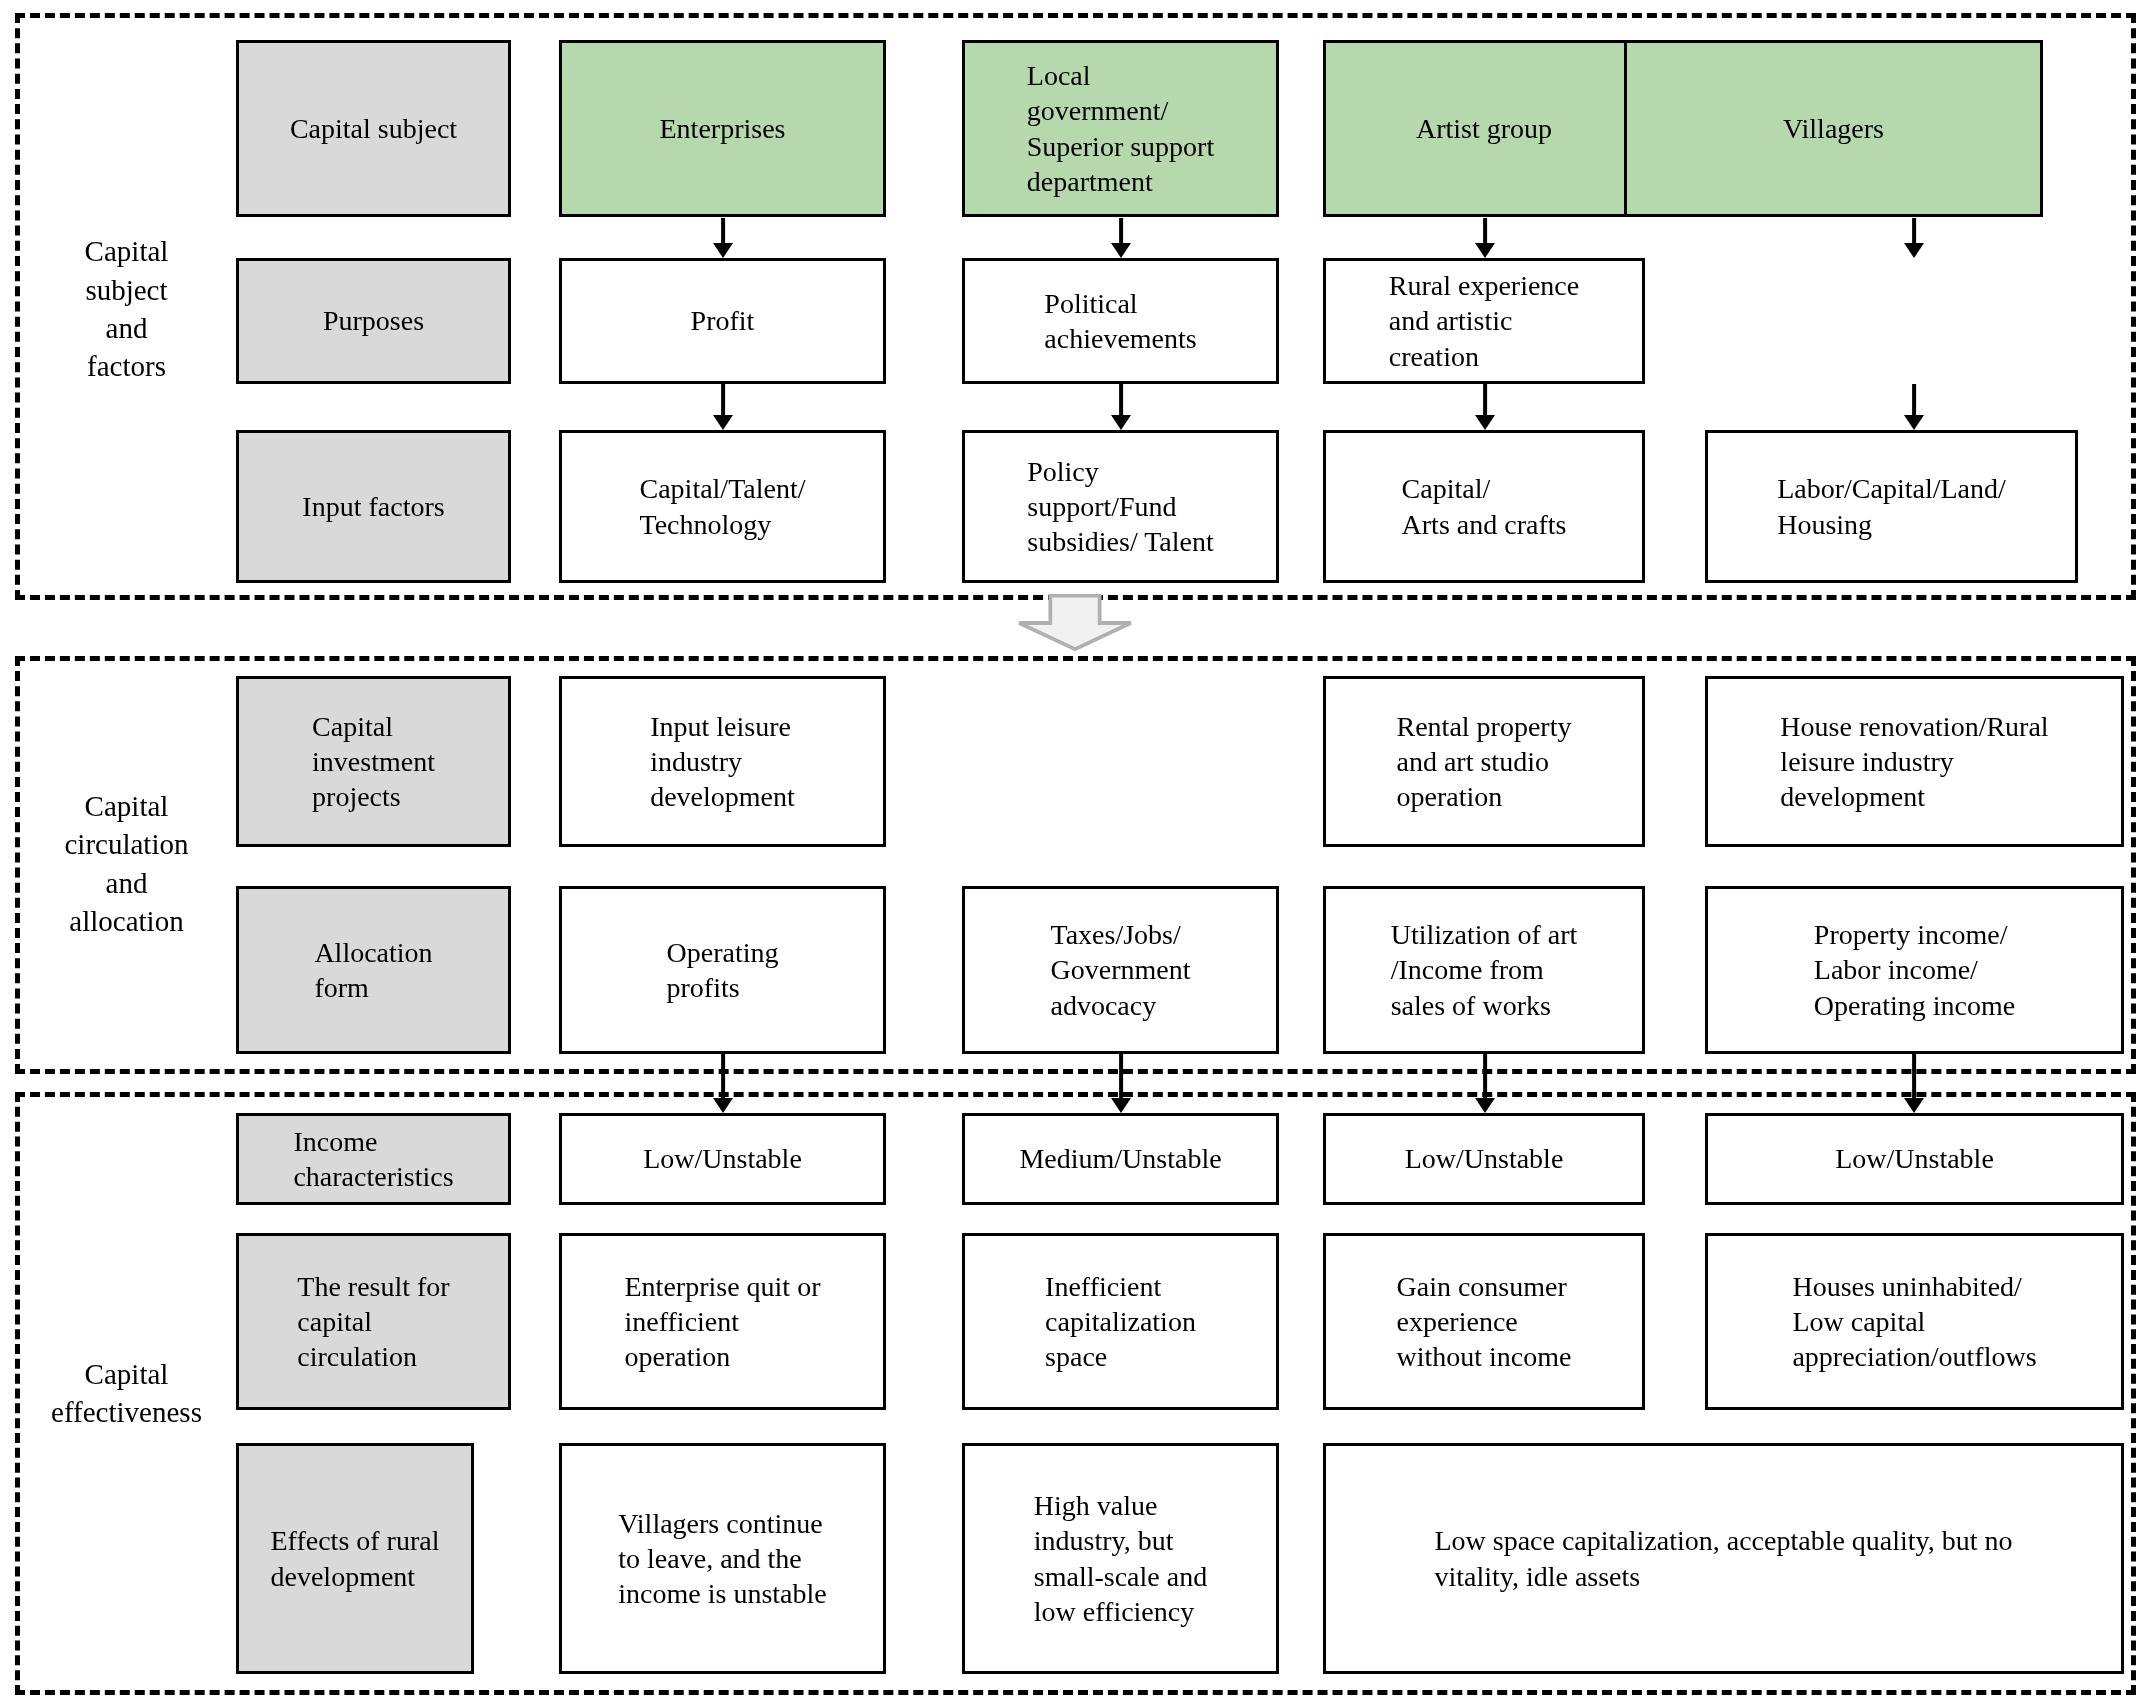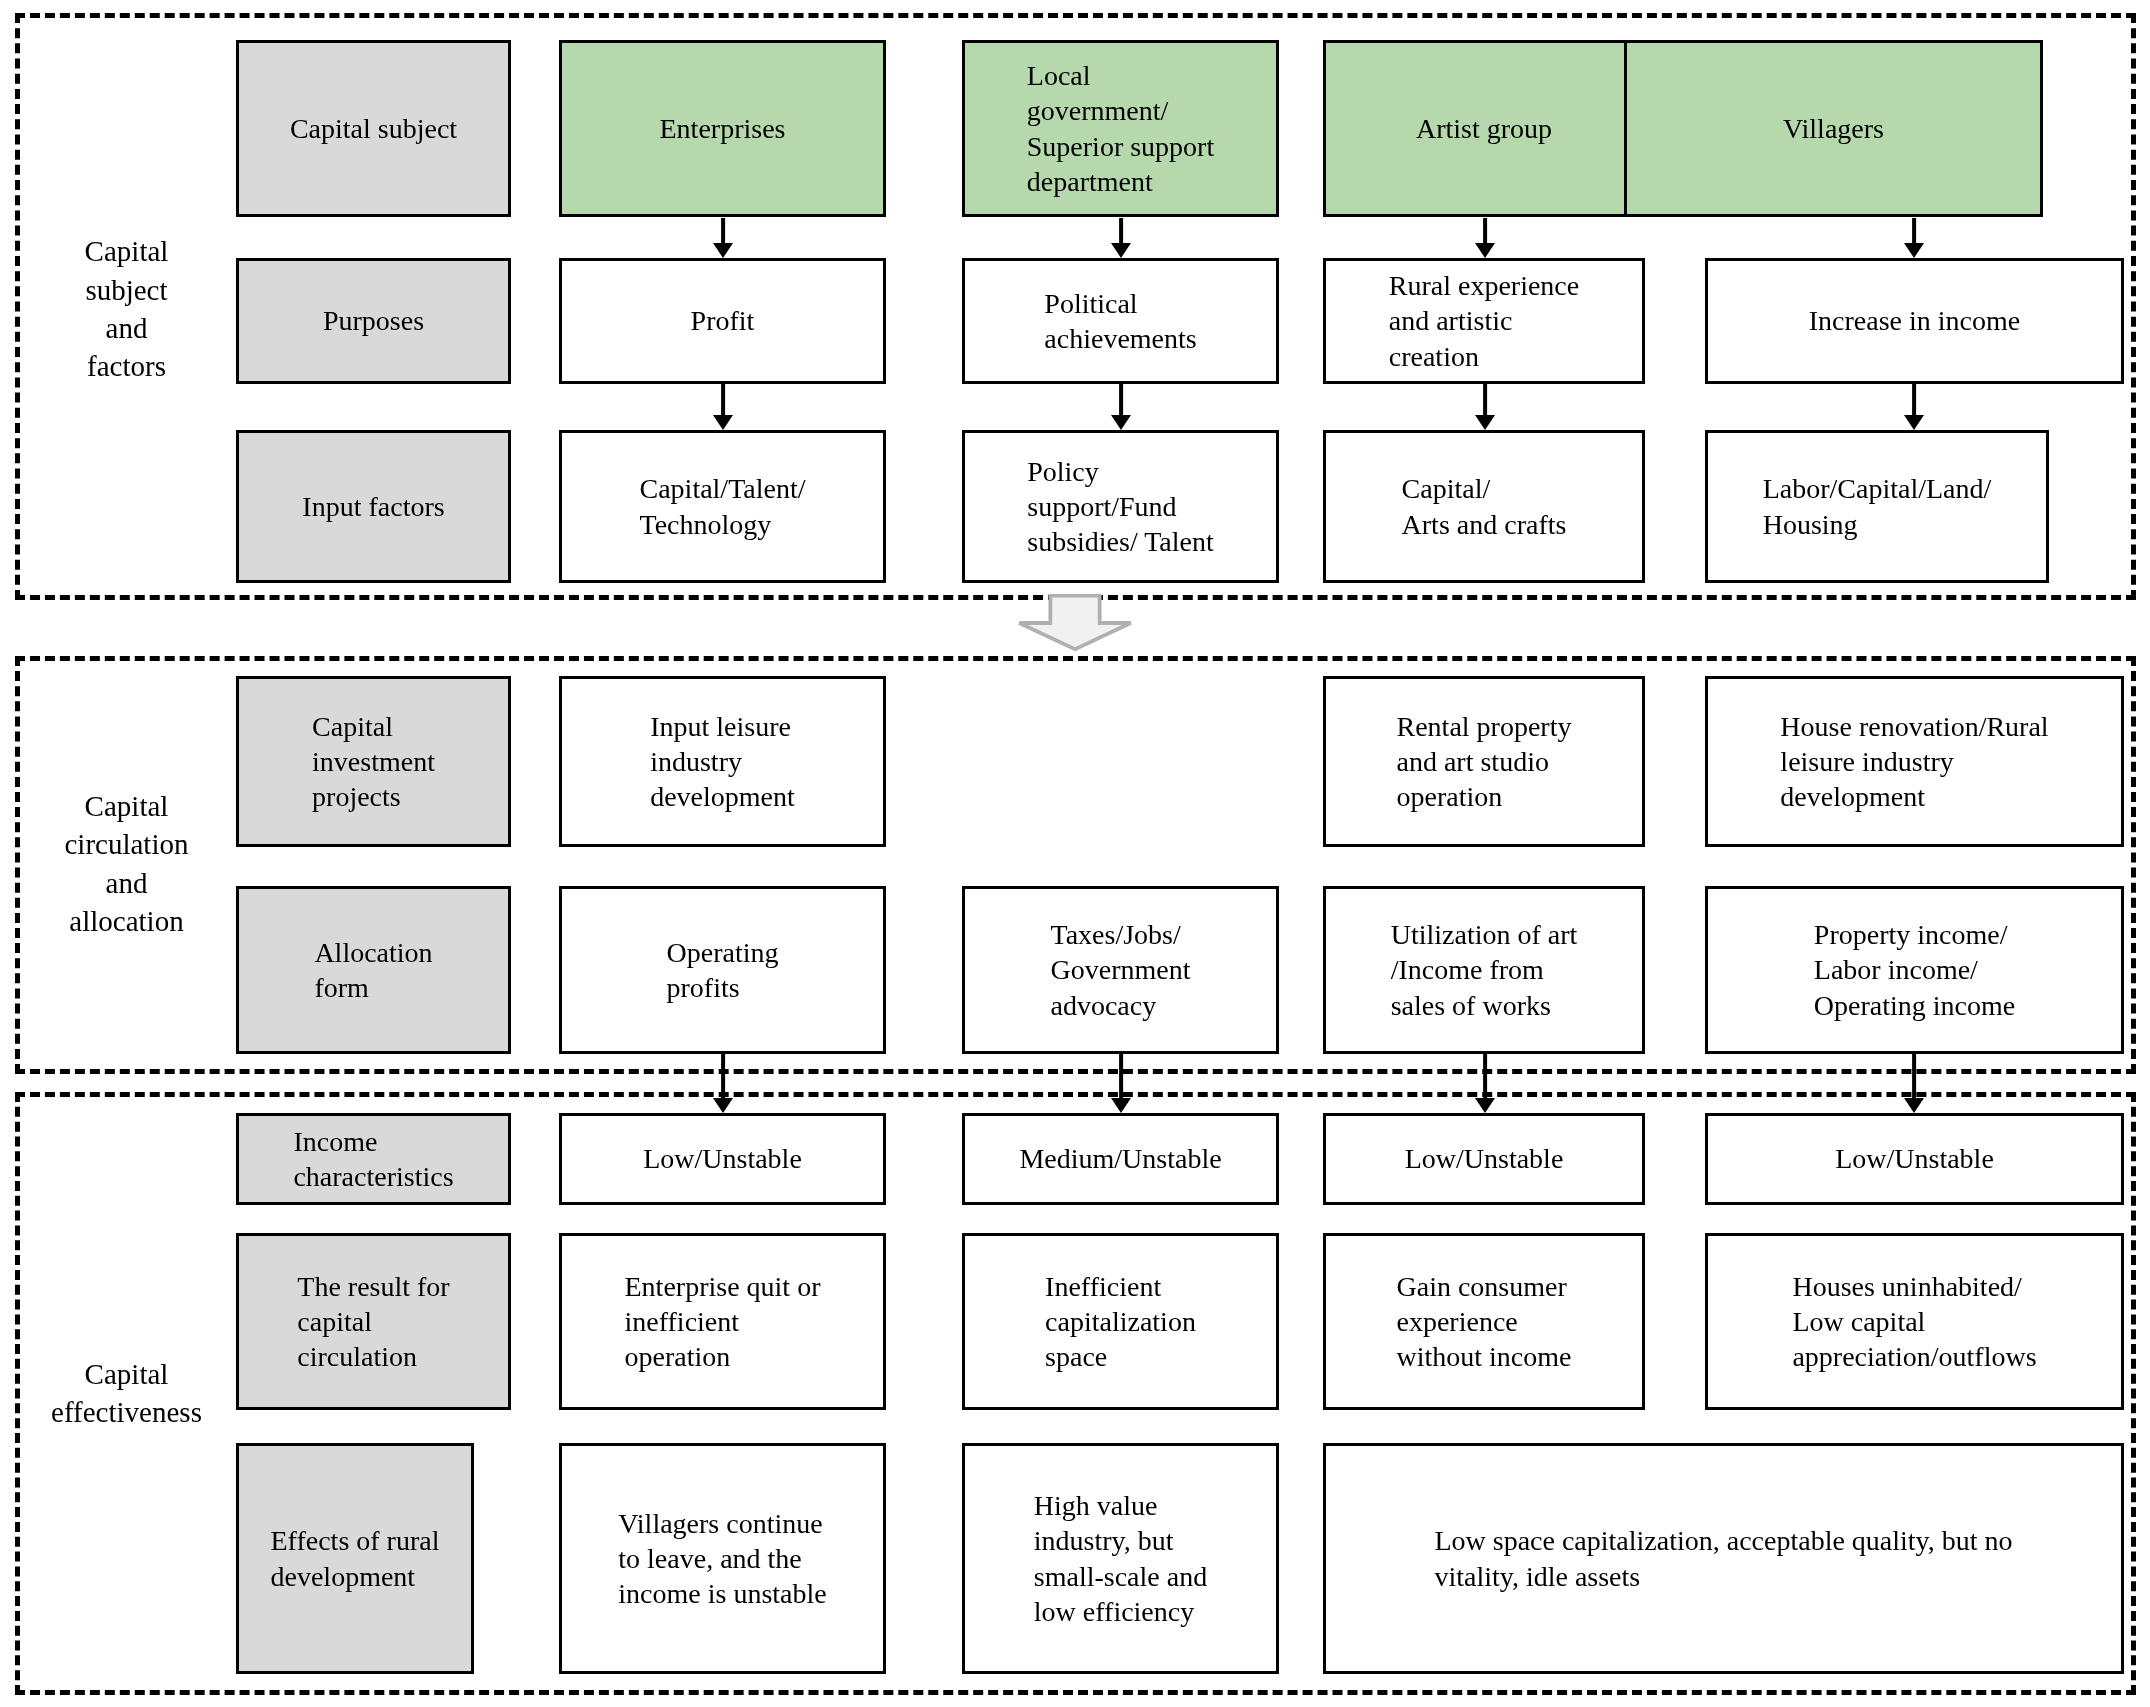--- a/index.html
+++ b/index.html
@@ -60,22 +60,21 @@
 subsidies/ Talent</div>
 
   <div class="box green" style="left:1323px;top:40px;width:322px;height:177px">Artist group</div>
   <div class="box" style="left:1323px;top:258px;width:322px;height:126px">Rural experience
 and artistic
 creation</div>
   <div class="box" style="left:1323px;top:430px;width:322px;height:153px">Capital/
 Arts and crafts</div>
 
   <div class="box green" style="left:1624px;top:40px;width:419px;height:177px">Villagers</div>
-  <div class="box" style="left:1705px;top:258px;width:419px;height:126px">Increase in income</div>
-  <div class="box" style="left:1705px;top:430px;width:344px;height:153px">Labor/Capital/Land/
+  <div class="box" style="left:1705px;top:430px;width:373px;height:153px">Labor/Capital/Land/
 Housing</div>
 
   <div class="varrow" style="left:712px;top:218px;width:21.5px;height:40px">
       <div class="stem"></div>
       <div class="head"></div>
     </div>
   <div class="varrow" style="left:1110px;top:218px;width:21.5px;height:40px">
       <div class="stem"></div>
       <div class="head"></div>
     </div>

